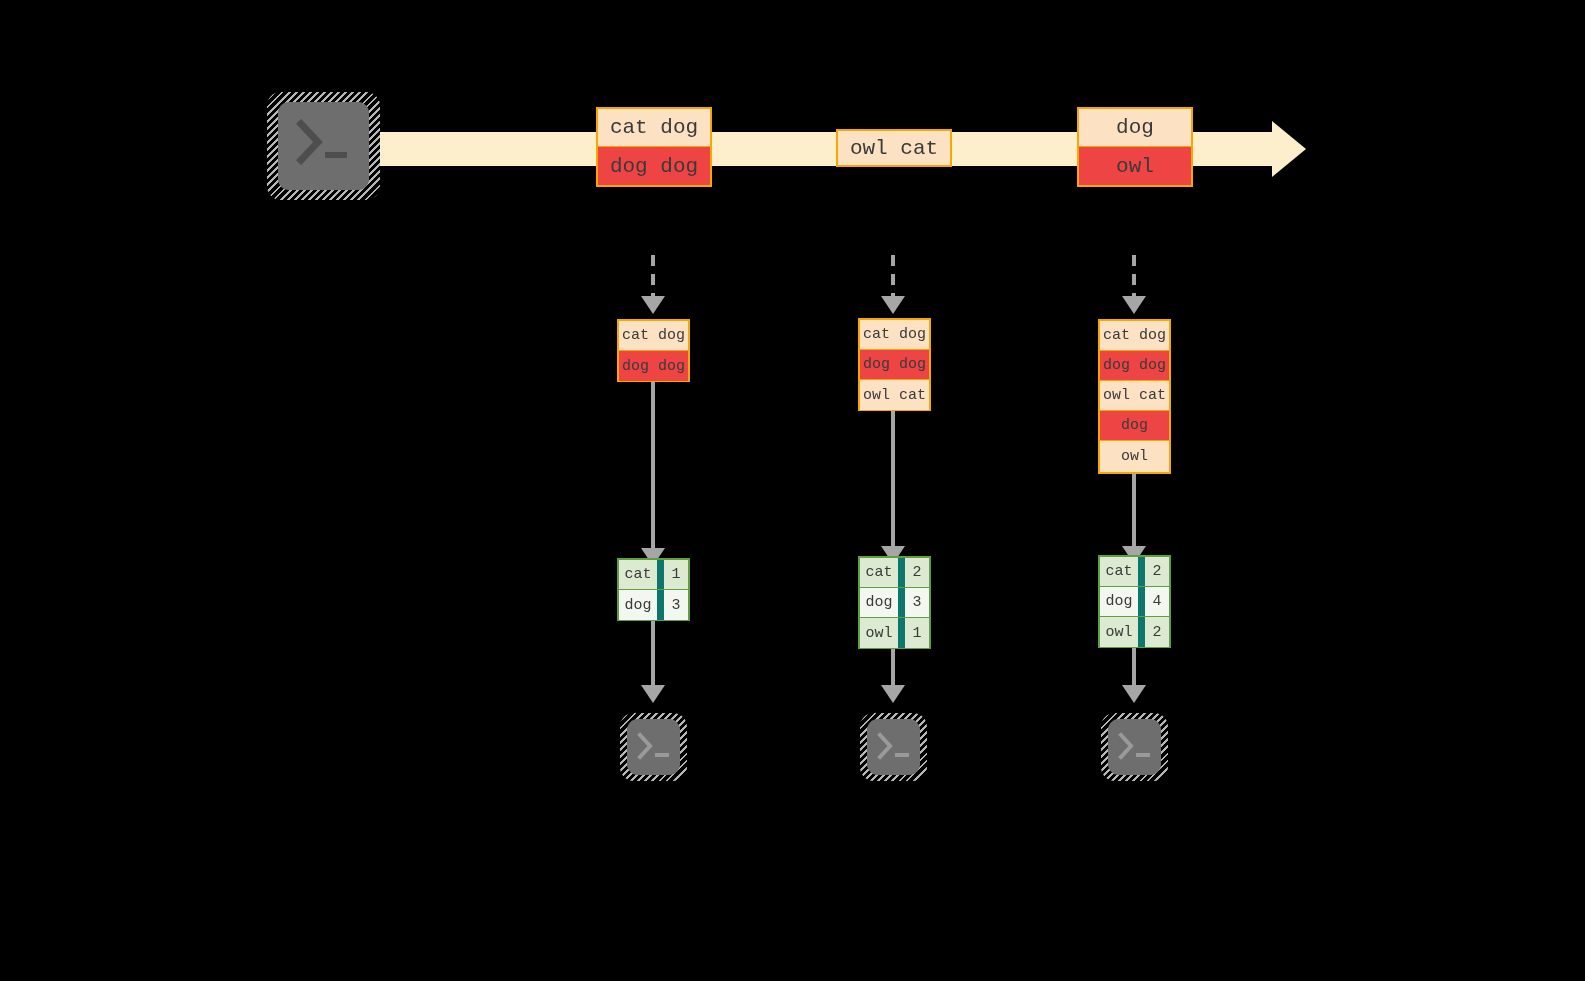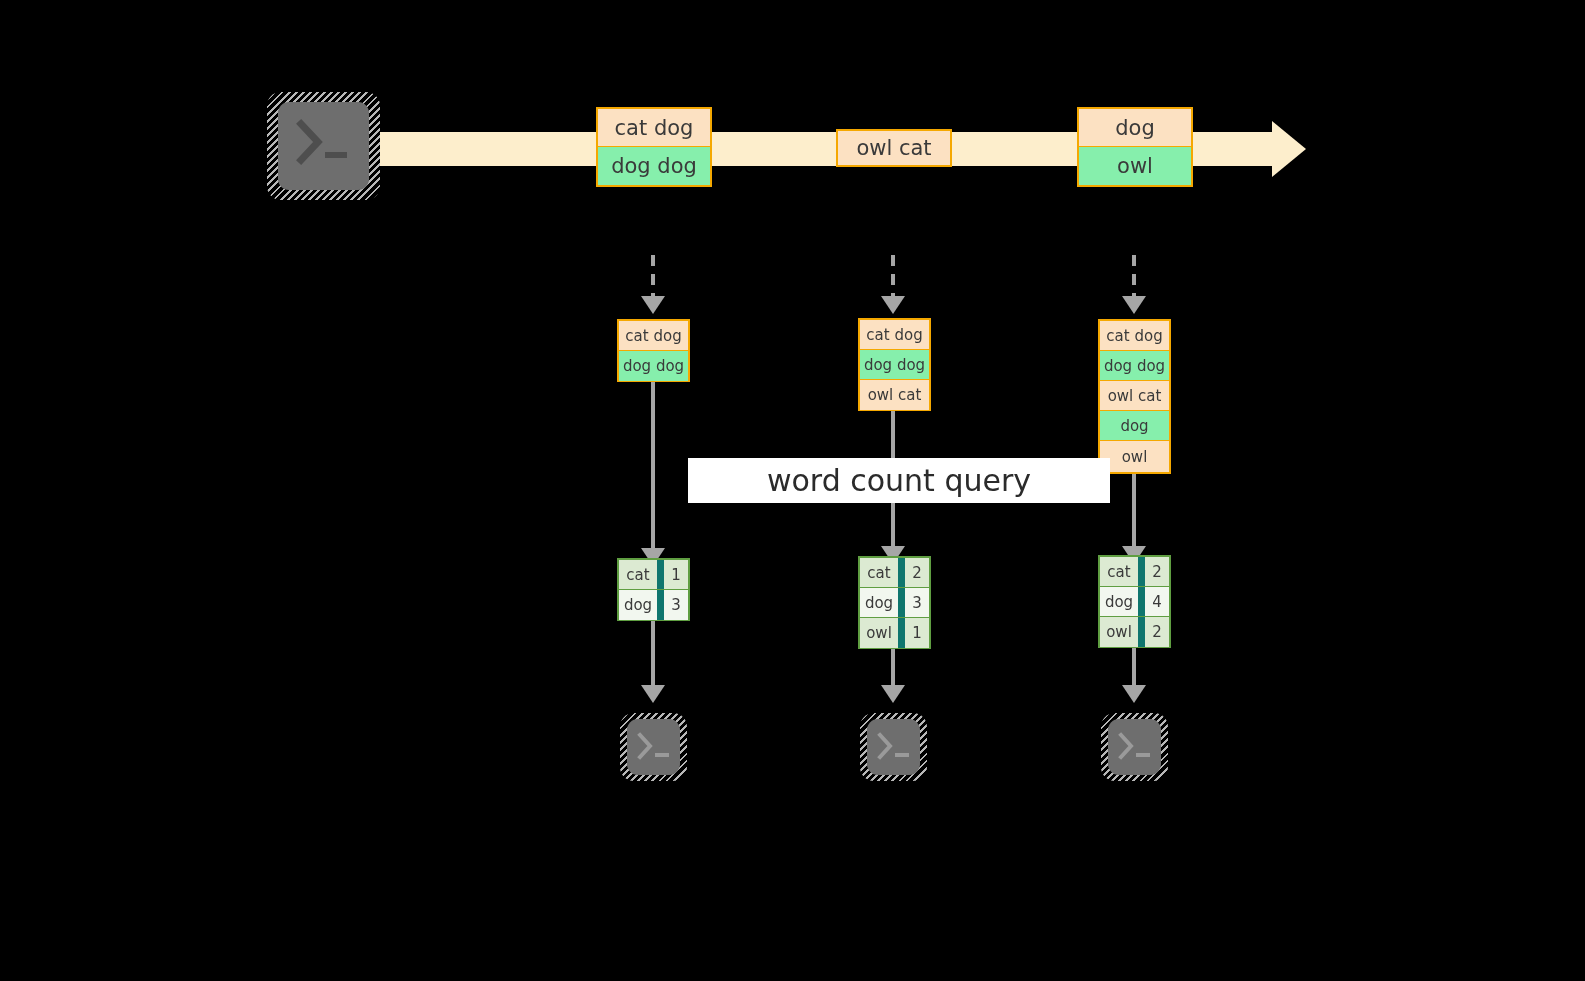--- a/index.html
+++ b/index.html
@@ -1,18 +1,18 @@
 <!DOCTYPE html>
 <html><head>
 <meta charset="utf-8">
 <style>
   html,body{margin:0;padding:0;background:#000;}
   body{width:1585px;height:981px;position:relative;overflow:hidden;
        font-family:"DejaVu Sans",sans-serif;}
-  .stage{position:absolute;left:0;top:0;width:1445px;height:981px;}
+  .stage{position:absolute;left:0;top:0;width:1445px;height:981px;font-family:Liberation Mono, monospace;}
 
   
   .term{position:absolute;box-sizing:border-box;}
   .term .hatch{position:absolute;left:0;top:0;right:0;bottom:0;
     border-radius:14px;
     background:repeating-linear-gradient(135deg,#b7b7b7 0 2px,#000 2px 5px);}
   .term .body{position:absolute;border-radius:11px;background:#6e6e6e;}
   .term .glyph{position:absolute;left:0;top:0;right:0;bottom:0;}
 
   
@@ -21,21 +21,21 @@
     border-color:transparent transparent transparent #fdeecc;}
 
   
   .obox{position:absolute;box-sizing:border-box;border:2px solid #f5a800;
         background:#fdf1e3;}
   .obox .row{box-sizing:border-box;display:flex;align-items:center;
         justify-content:center;color:#3a3a3a;border-bottom:1px solid #f5a800;
         white-space:nowrap;}
   .obox .row:last-child{border-bottom:none;}
   .obox .row.dark{background:#fce1c2;}
-  .obox .row.light{background:#86efac;}
+  .obox .row.light{background:#ef4444;}
 
   
   .gbox{position:absolute;box-sizing:border-box;border:2px solid #5f9e41;
         background:#f1f7ee;}
   .gbox .grow{box-sizing:border-box;display:flex;
         border-bottom:1px solid #5f9e41;}
   .gbox .grow:last-child{border-bottom:none;}
   .gbox .gc{box-sizing:border-box;display:flex;align-items:center;
         justify-content:center;color:#3a3a3a;white-space:nowrap;}
   .gbox .gc.k{border-right:7px solid #0f766e;}
@@ -185,15 +185,14 @@
 
   <div class="term" style="left:1101px;top:713px;width:67px;height:68px;">
     <div class="hatch"></div>
     <div class="body" style="left:7px;top:6px;width:53px;height:56px;"></div>
     <svg class="glyph" viewBox="0 0 67 68">
       <path d="M20 22 L30 33 L20 44" fill="none" stroke="#9a9a9a" stroke-width="4" stroke-linecap="square"></path>
       <rect x="35" y="40" width="14" height="4" fill="#9a9a9a"></rect>
     </svg>
   </div>
 
-  <div class="wlabel" style="left:688px;top:458px;width:422px;height:45px;font-size:30px;">word count query</div>
 
 </div>
 
 </body></html>

